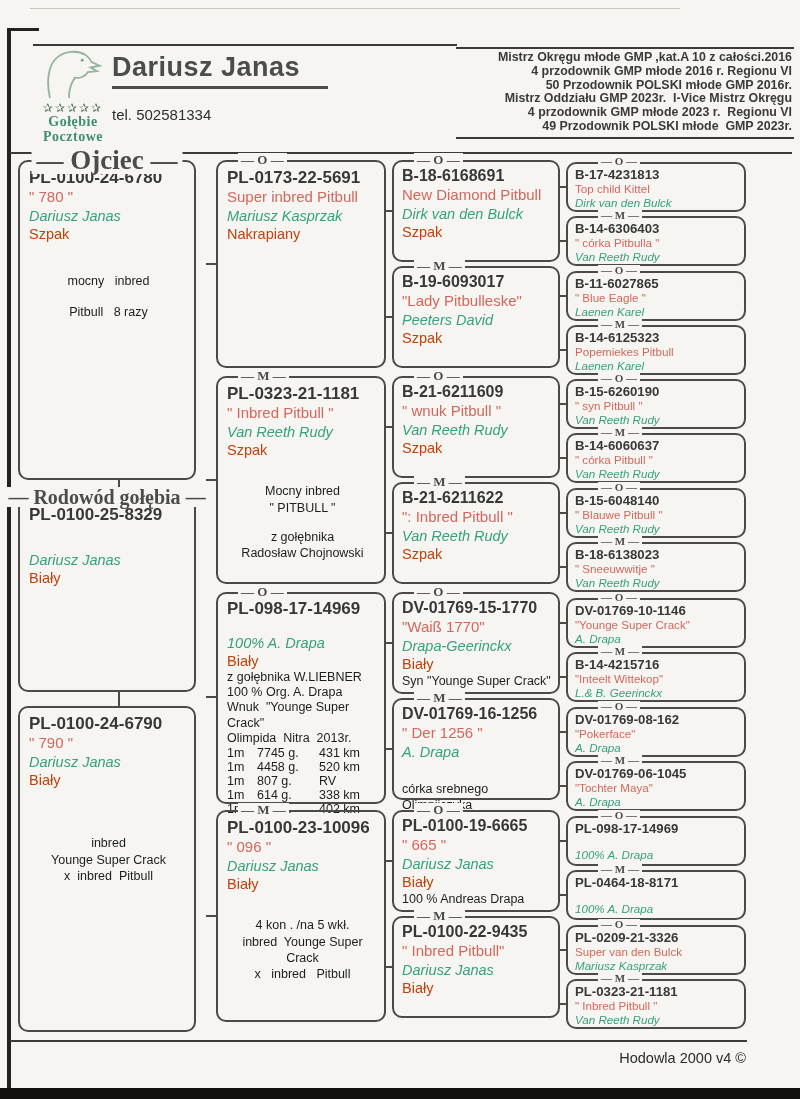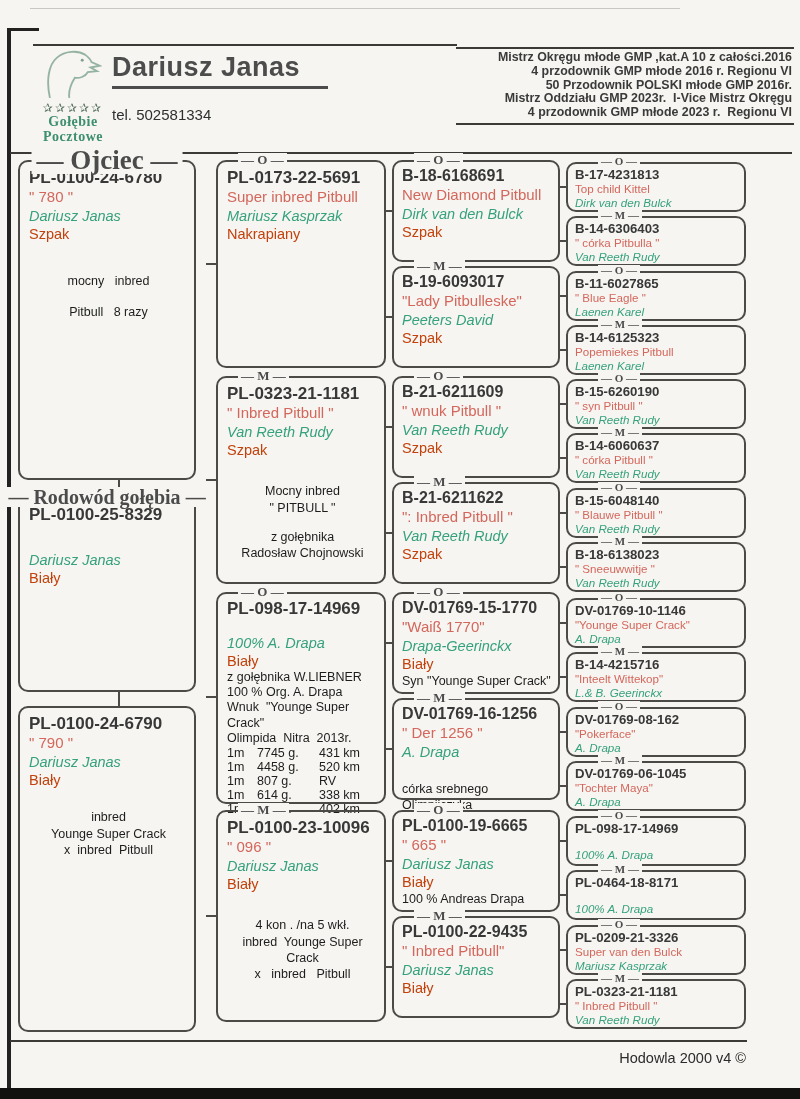--- a/index.html
+++ b/index.html
@@ -84,20 +84,21 @@
     <span class="lg2">Pocztowe</span>
   </div>
   <div class="breeder-name">Dariusz Janas</div>
   <div class="phone">tel. 502581334</div>
   <div class="achv">
     <span>Mistrz Okręgu młode GMP ,kat.A 10 z całości.2016</span>
     <span>4 przodownik GMP młode 2016 r. Regionu VI</span>
     <span>50 Przodownik POLSKI młode GMP 2016r.</span>
     <span>Mistrz Oddziału GMP 2023r.  I-Vice Mistrz Okręgu</span>
     <span>4 przodownik GMP młode 2023 r.  Regionu VI</span>
+    <span>49 Przodownik POLSKI młode  GMP 2023r.</span>
   </div>
   <div class="hline" style="left:10px;top:152px;width:782px"></div>
 
   <svg class="connectors" width="800" height="1099" viewBox="0 0 800 1099">
     <g stroke="#4c4a46" stroke-width="2">
       <line x1="206" y1="264" x2="218" y2="264"></line>
         <line x1="206" y1="480" x2="218" y2="480"></line>
       <line x1="206" y1="697" x2="218" y2="697"></line>
         <line x1="206" y1="916" x2="218" y2="916"></line>
       <line x1="384" y1="211" x2="394" y2="211"></line>
@@ -151,21 +152,21 @@
       <span class="pline colr">Biały</span>
     </div>
   </div>
 
   <div class="pbox c1" style="top:706px;height:326px">
     <div class="pad">
       <span class="pline ring">PL-0100-24-6790</span>
       <span class="pline name">" 790 "</span>
       <span class="pline owner">Dariusz Janas</span>
       <span class="pline colr">Biały</span>
-      <div class="notes-center" style="margin-top:20px;line-height:1.5">
+      <div class="notes-center" style="margin-top:46px;line-height:1.5">
         <span class="pline note">inbred</span>
         <span class="pline note">Younge Super Crack</span>
         <span class="pline note">x  inbred  Pitbull</span>
       </div>
     </div>
   </div>
 
   <div class="pbox c2" style="top:160px;height:208px">
     <span class="sex">O</span>
     <div class="pad">

